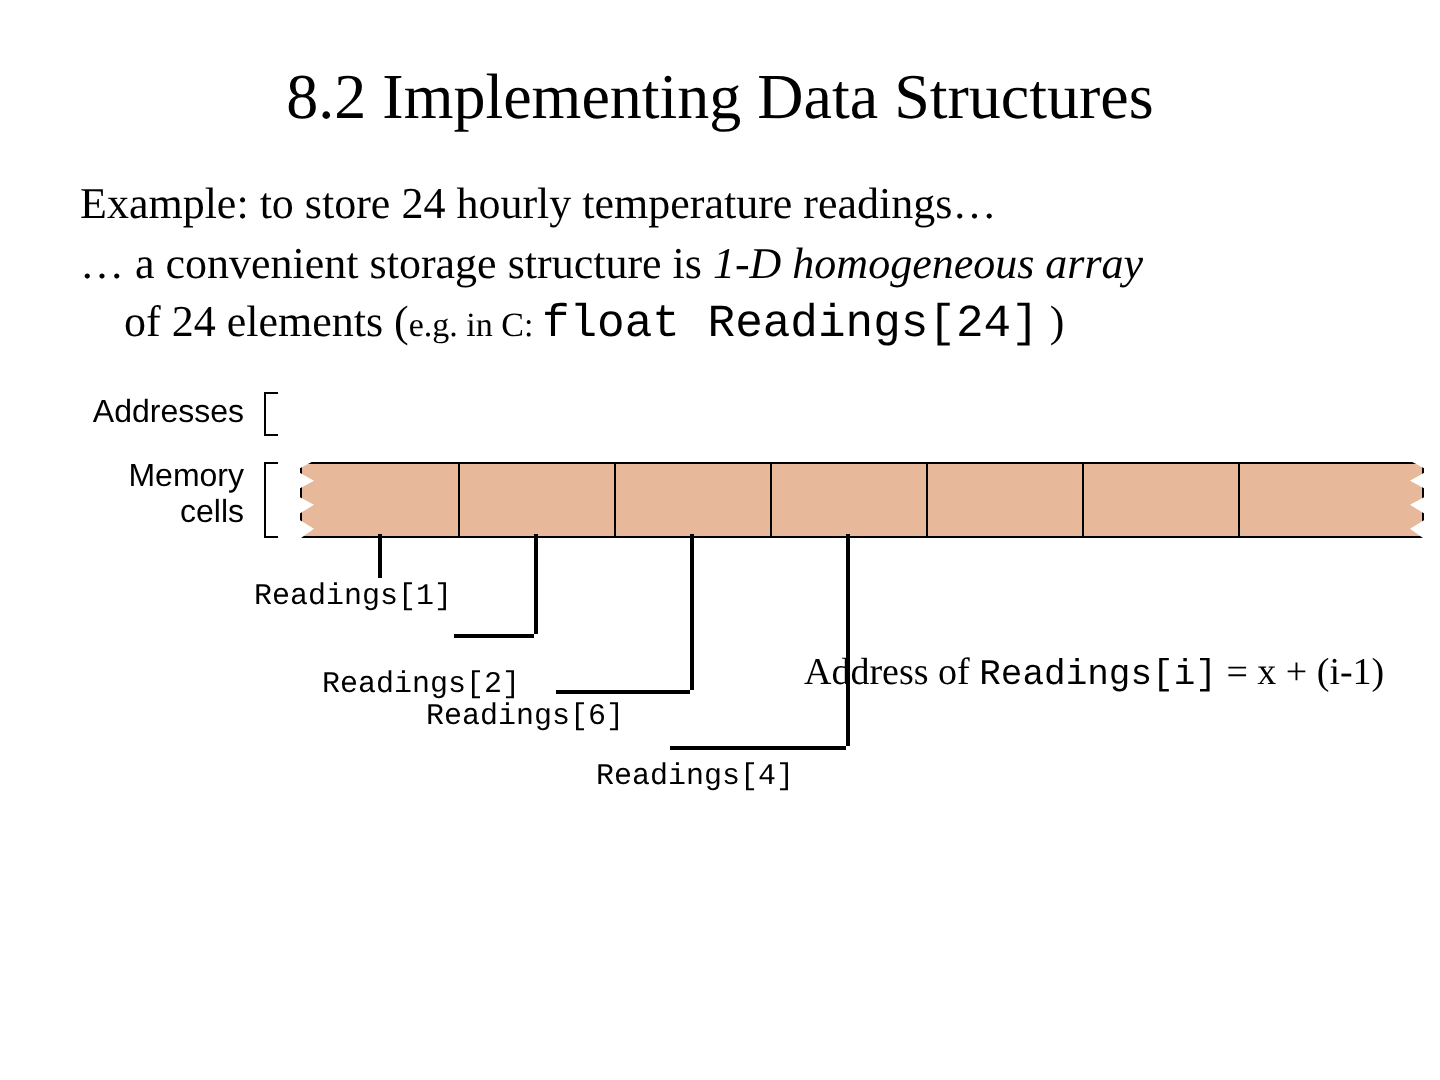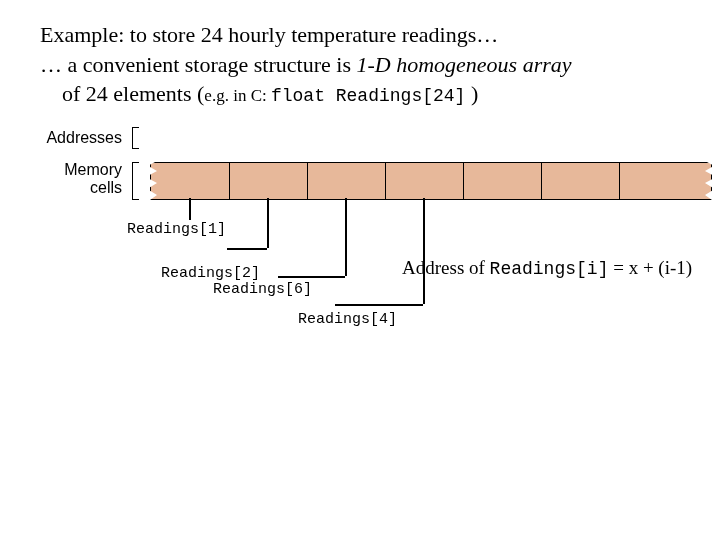--- a/index.html
+++ b/index.html
@@ -23,21 +23,21 @@
   }
   .body-text {
     font-size: 22px;
     line-height: 1.35;
     margin: 0 10px;
   }
   .underline { }
   .italic { font-style: italic; }
   .indent { padding-left: 22px; display: block; }
   .small-eg { font-size: 17px; }
-  .mono { font-family: 'Courier New', Courier, monospace; font-size: 18px; }
+  .mono { font-family: 'Courier New', Courier, monospace; font-size: 23px; }
   .diagram {
     position: relative;
     margin-top: 18px;
     width: 700px;
     height: 230px;
     font-family: Arial, Helvetica, sans-serif;
     font-size: 16px;
     color: #000;
   }
   .side-label {
@@ -98,20 +98,21 @@
   .formula {
     position: absolute;
     font-family: 'Times New Roman', serif;
     font-size: 19px;
   }
 </style>
 </head>
 <body>
 
 <div class="slide">
+  <h1 class="title">8.2  Implementing Data Structures</h1>
 
   <div class="body-text">
     <span class="underline">Example</span><span>: to store 24 hourly temperature readings…</span><br>
     <span>…  a convenient storage structure is </span><span class="italic">1-D homogeneous array</span>
     <span class="indent">
       <span> of 24 elements (</span><span class="small-eg">e.g. in C:  </span><span class="mono">float Readings[24]</span><span> )</span>
     </span>
   </div>
 
   <div class="diagram">

